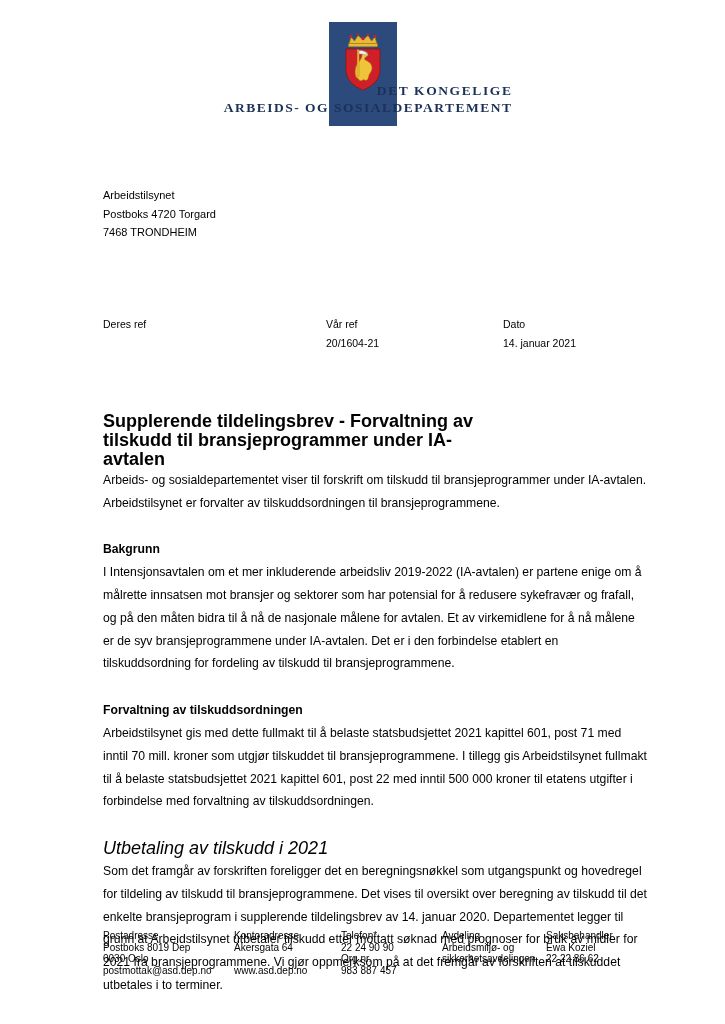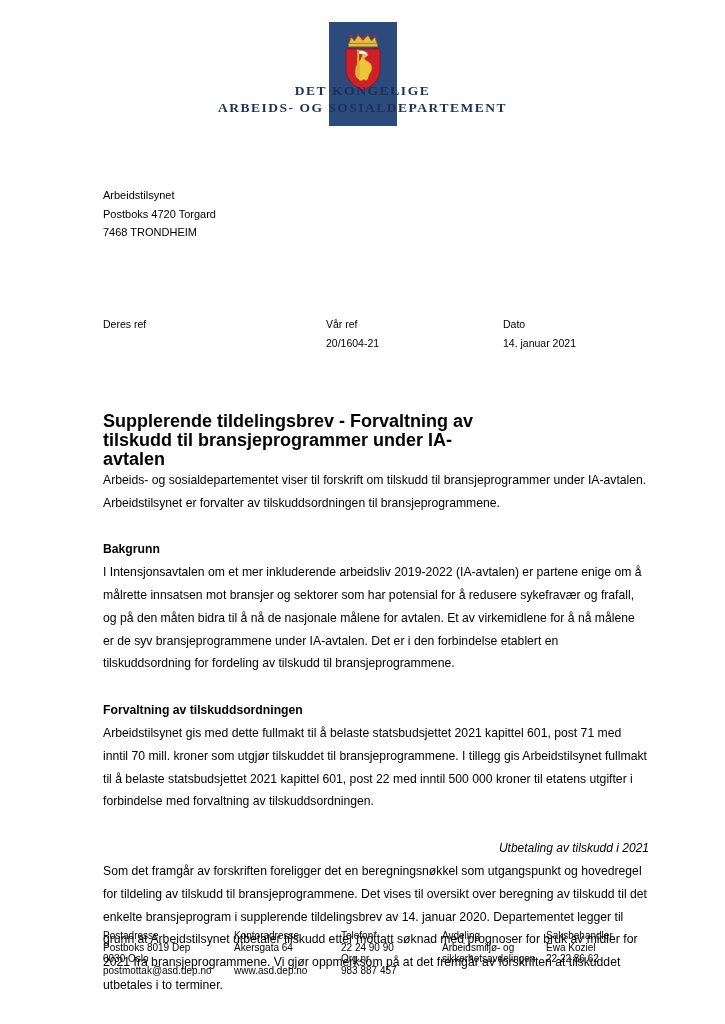--- a/index.html
+++ b/index.html
@@ -54,21 +54,21 @@
     transform: translateX(-50%);
     top: 8px;
     width: 48px;
     height: 62px;
   }
   .wordmark {
     position: absolute;
     left: 0;
     right: 0;
     top: 60px;
-    text-align: center;
+    text-align: right;
     font-family: "Liberation Serif", serif;
     color: #1c3156;
     font-weight: bold;
   }
   .wordmark .line1 {
     font-size: 13.5px;
     letter-spacing: 1.6px;
     line-height: 17px;
     white-space: nowrap;
   }
@@ -119,24 +119,23 @@
   }
   .block { margin-top: 25px; }
   .block-tight { margin-top: 24px; }
 
   .sec-head {
     font-size: 12.2px;
     font-weight: bold;
     line-height: 22.8px;
   }
   .sec-head-italic {
-    font-size: 12px;
+    font-size: 18px;
     font-style: italic;
     line-height: 22.8px;
-    text-align: right;
   }
 
   
   .footer {
     position: absolute;
     left: 103px;
     right: 76px;
     top: 930px;
     display: flex;
     font-size: 10px;

